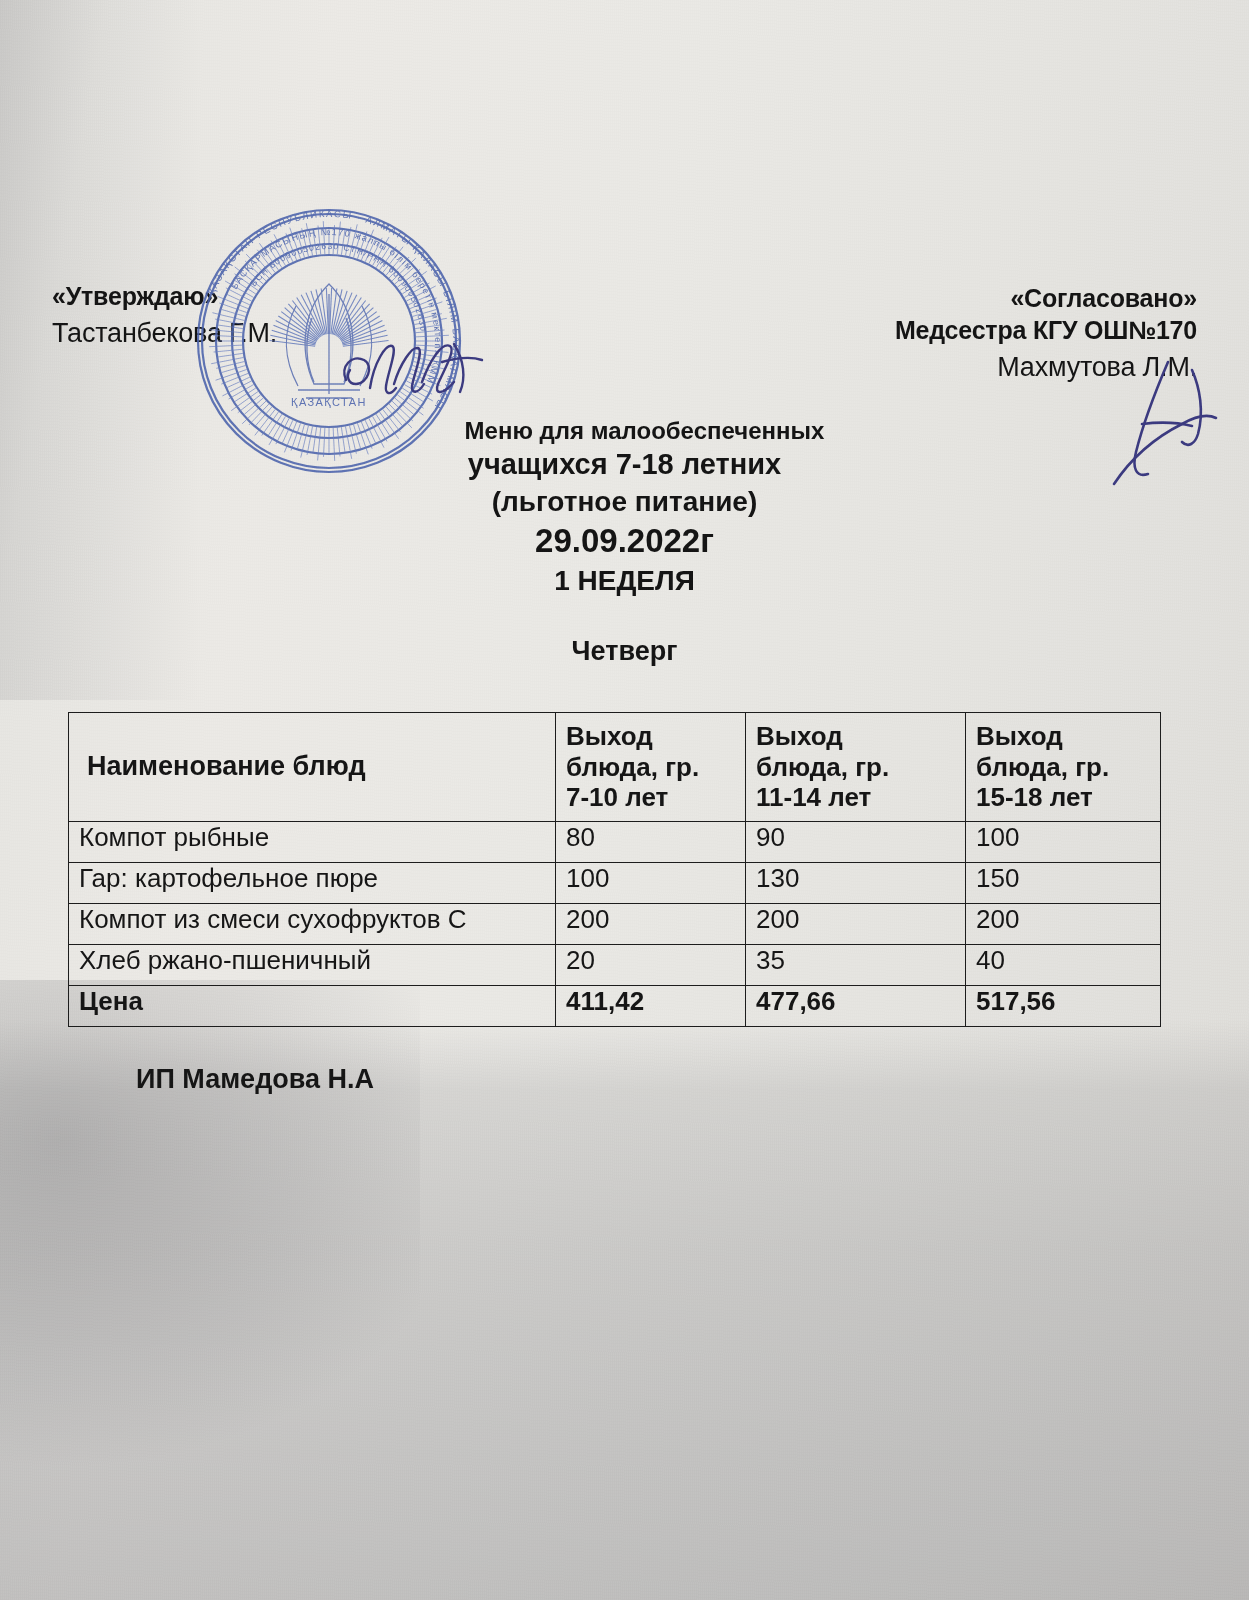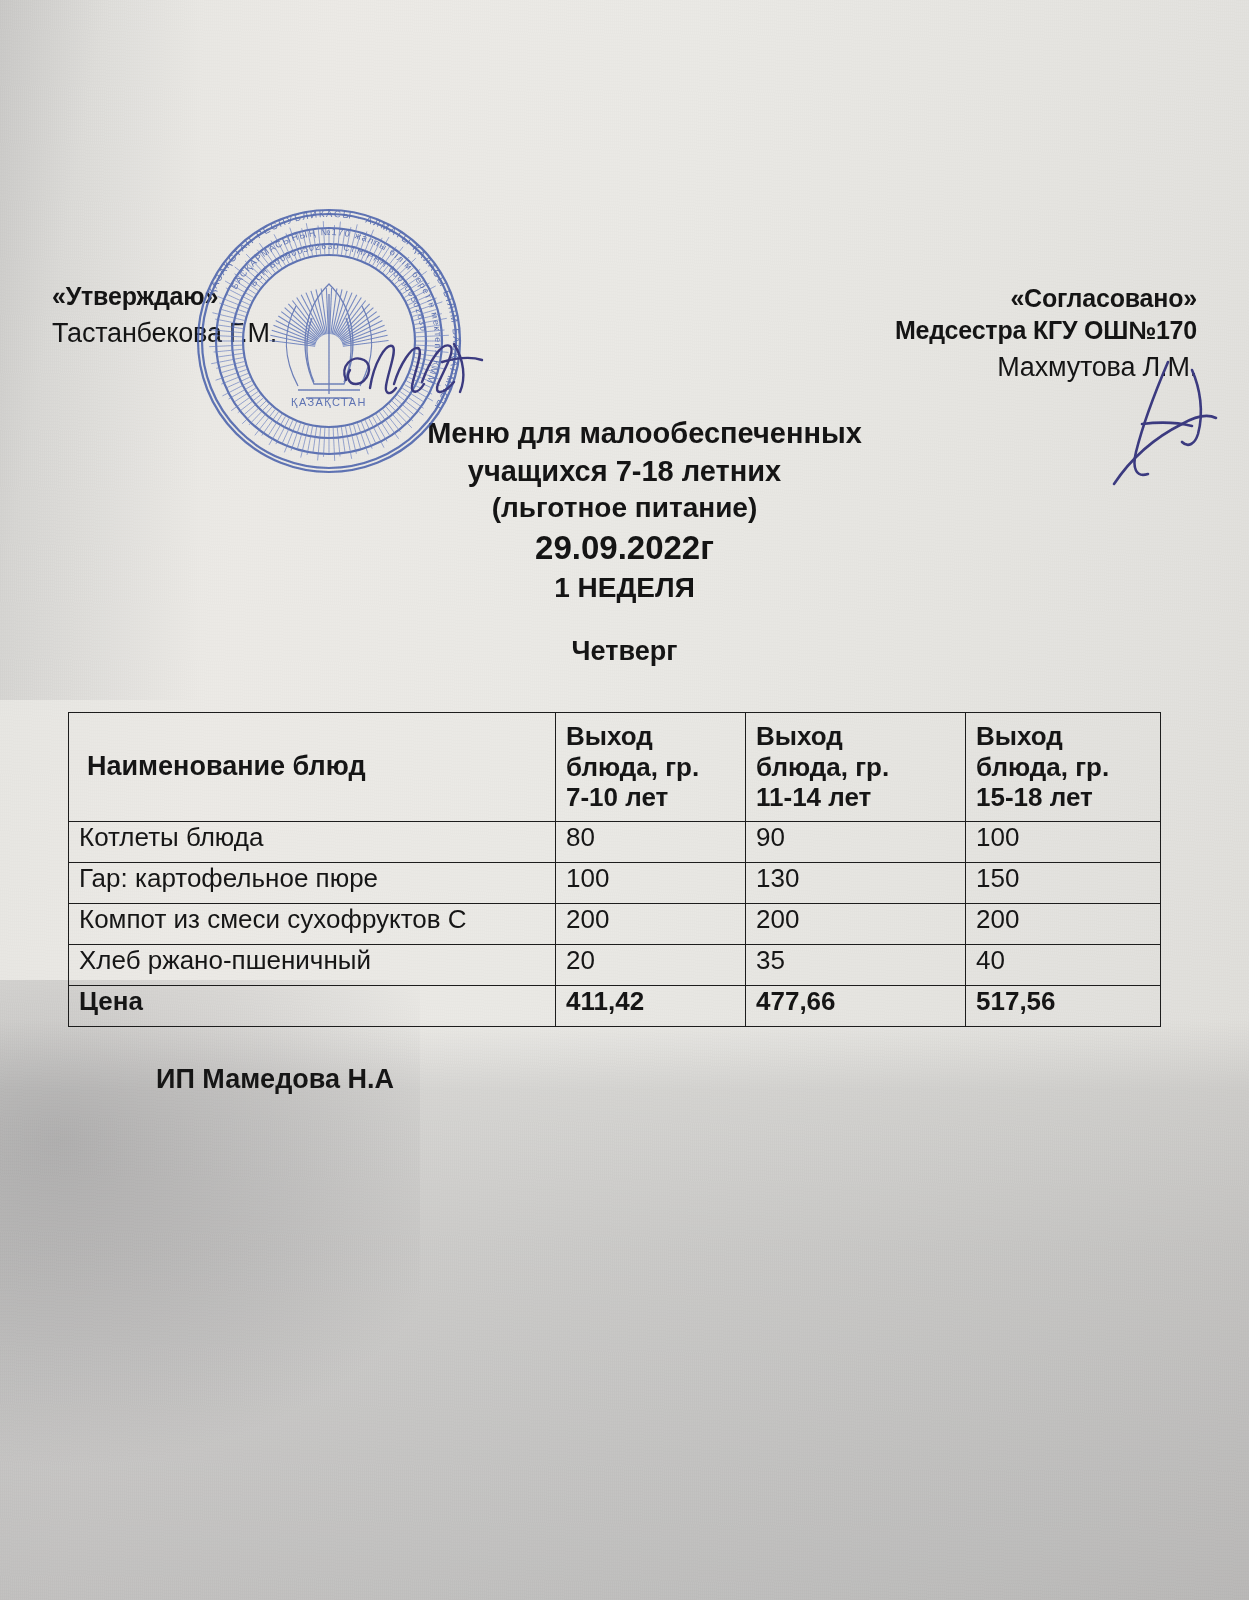--- a/index.html
+++ b/index.html
@@ -87,21 +87,21 @@
 
   
   .title-block {
     position: absolute;
     left: 0; right: 0;
     top: 415px;
     text-align: center;
     line-height: 1.30;
   }
   .title-block > div { font-weight: bold; }
-  .t-1 { font-size: 29px; padding-left: 40px; }
+  .t-1 { font-size: 24px; padding-left: 40px; }
   .t-2 { font-size: 29px; }
   .t-3 { font-size: 28px; }
   .t-4 { font-size: 33px; }
   .t-5 { font-size: 28px; }
   .weekday {
     position: absolute;
     left: 0; right: 0;
     top: 636px;
     text-align: center;
     font-size: 27px;
@@ -150,21 +150,20 @@
   .col-c     { width: 195px; }
 
   
   .footer-note {
     position: absolute;
     left: 136px;
     top: 1064px;
     font-size: 27px;
     font-weight: bold;
     color: #151515;
-    margin-left: 20px;
   }
 
   
   .stamp {
     position: absolute;
     left: 186px;
     top: 198px;
     width: 286px;
     height: 286px;
     pointer-events: none;
@@ -240,21 +239,21 @@
           </th>
           <th>
             <span>Выход</span><br>
             <span>блюда, гр.</span><br>
             <span>15-18 лет</span>
           </th>
         </tr>
       </thead>
       <tbody>
         <tr>
-          <td>Котлеты блюда</td>
+          <td>Компот рыбные</td>
           <td>80</td>
           <td>90</td>
           <td>100</td>
         </tr>
         <tr>
           <td>Гар: картофельное пюре</td>
           <td>100</td>
           <td>130</td>
           <td>150</td>
         </tr>

